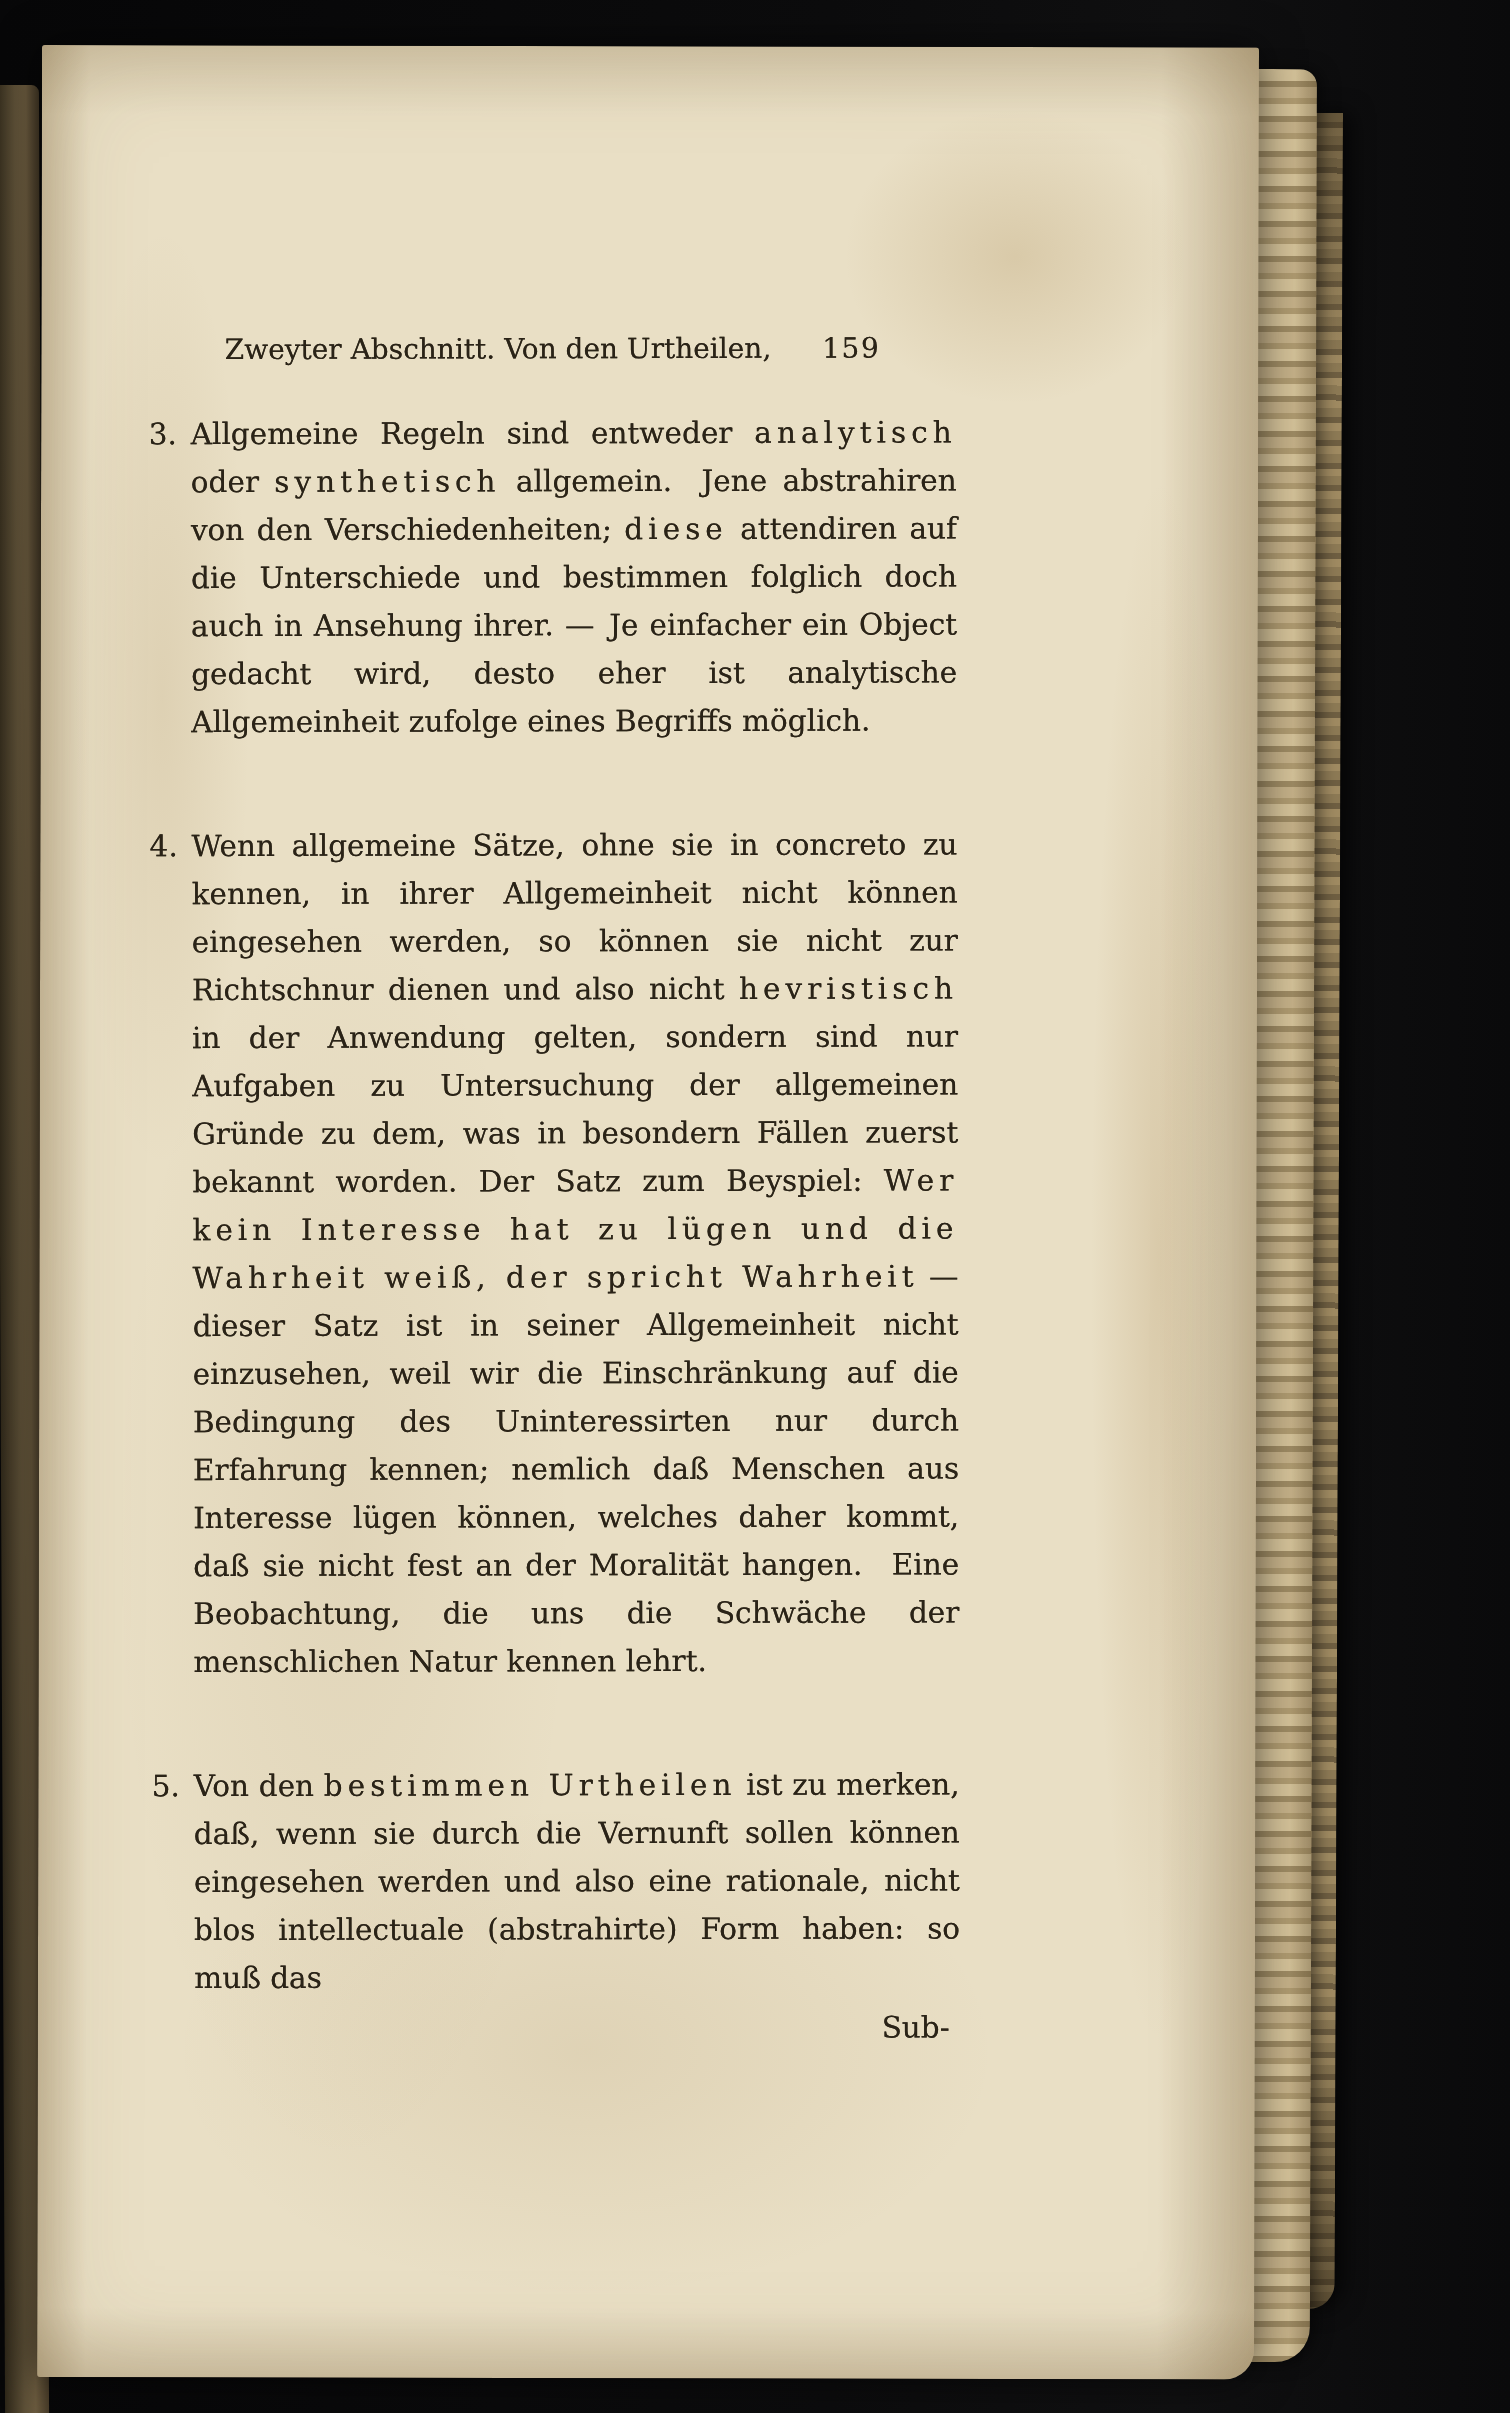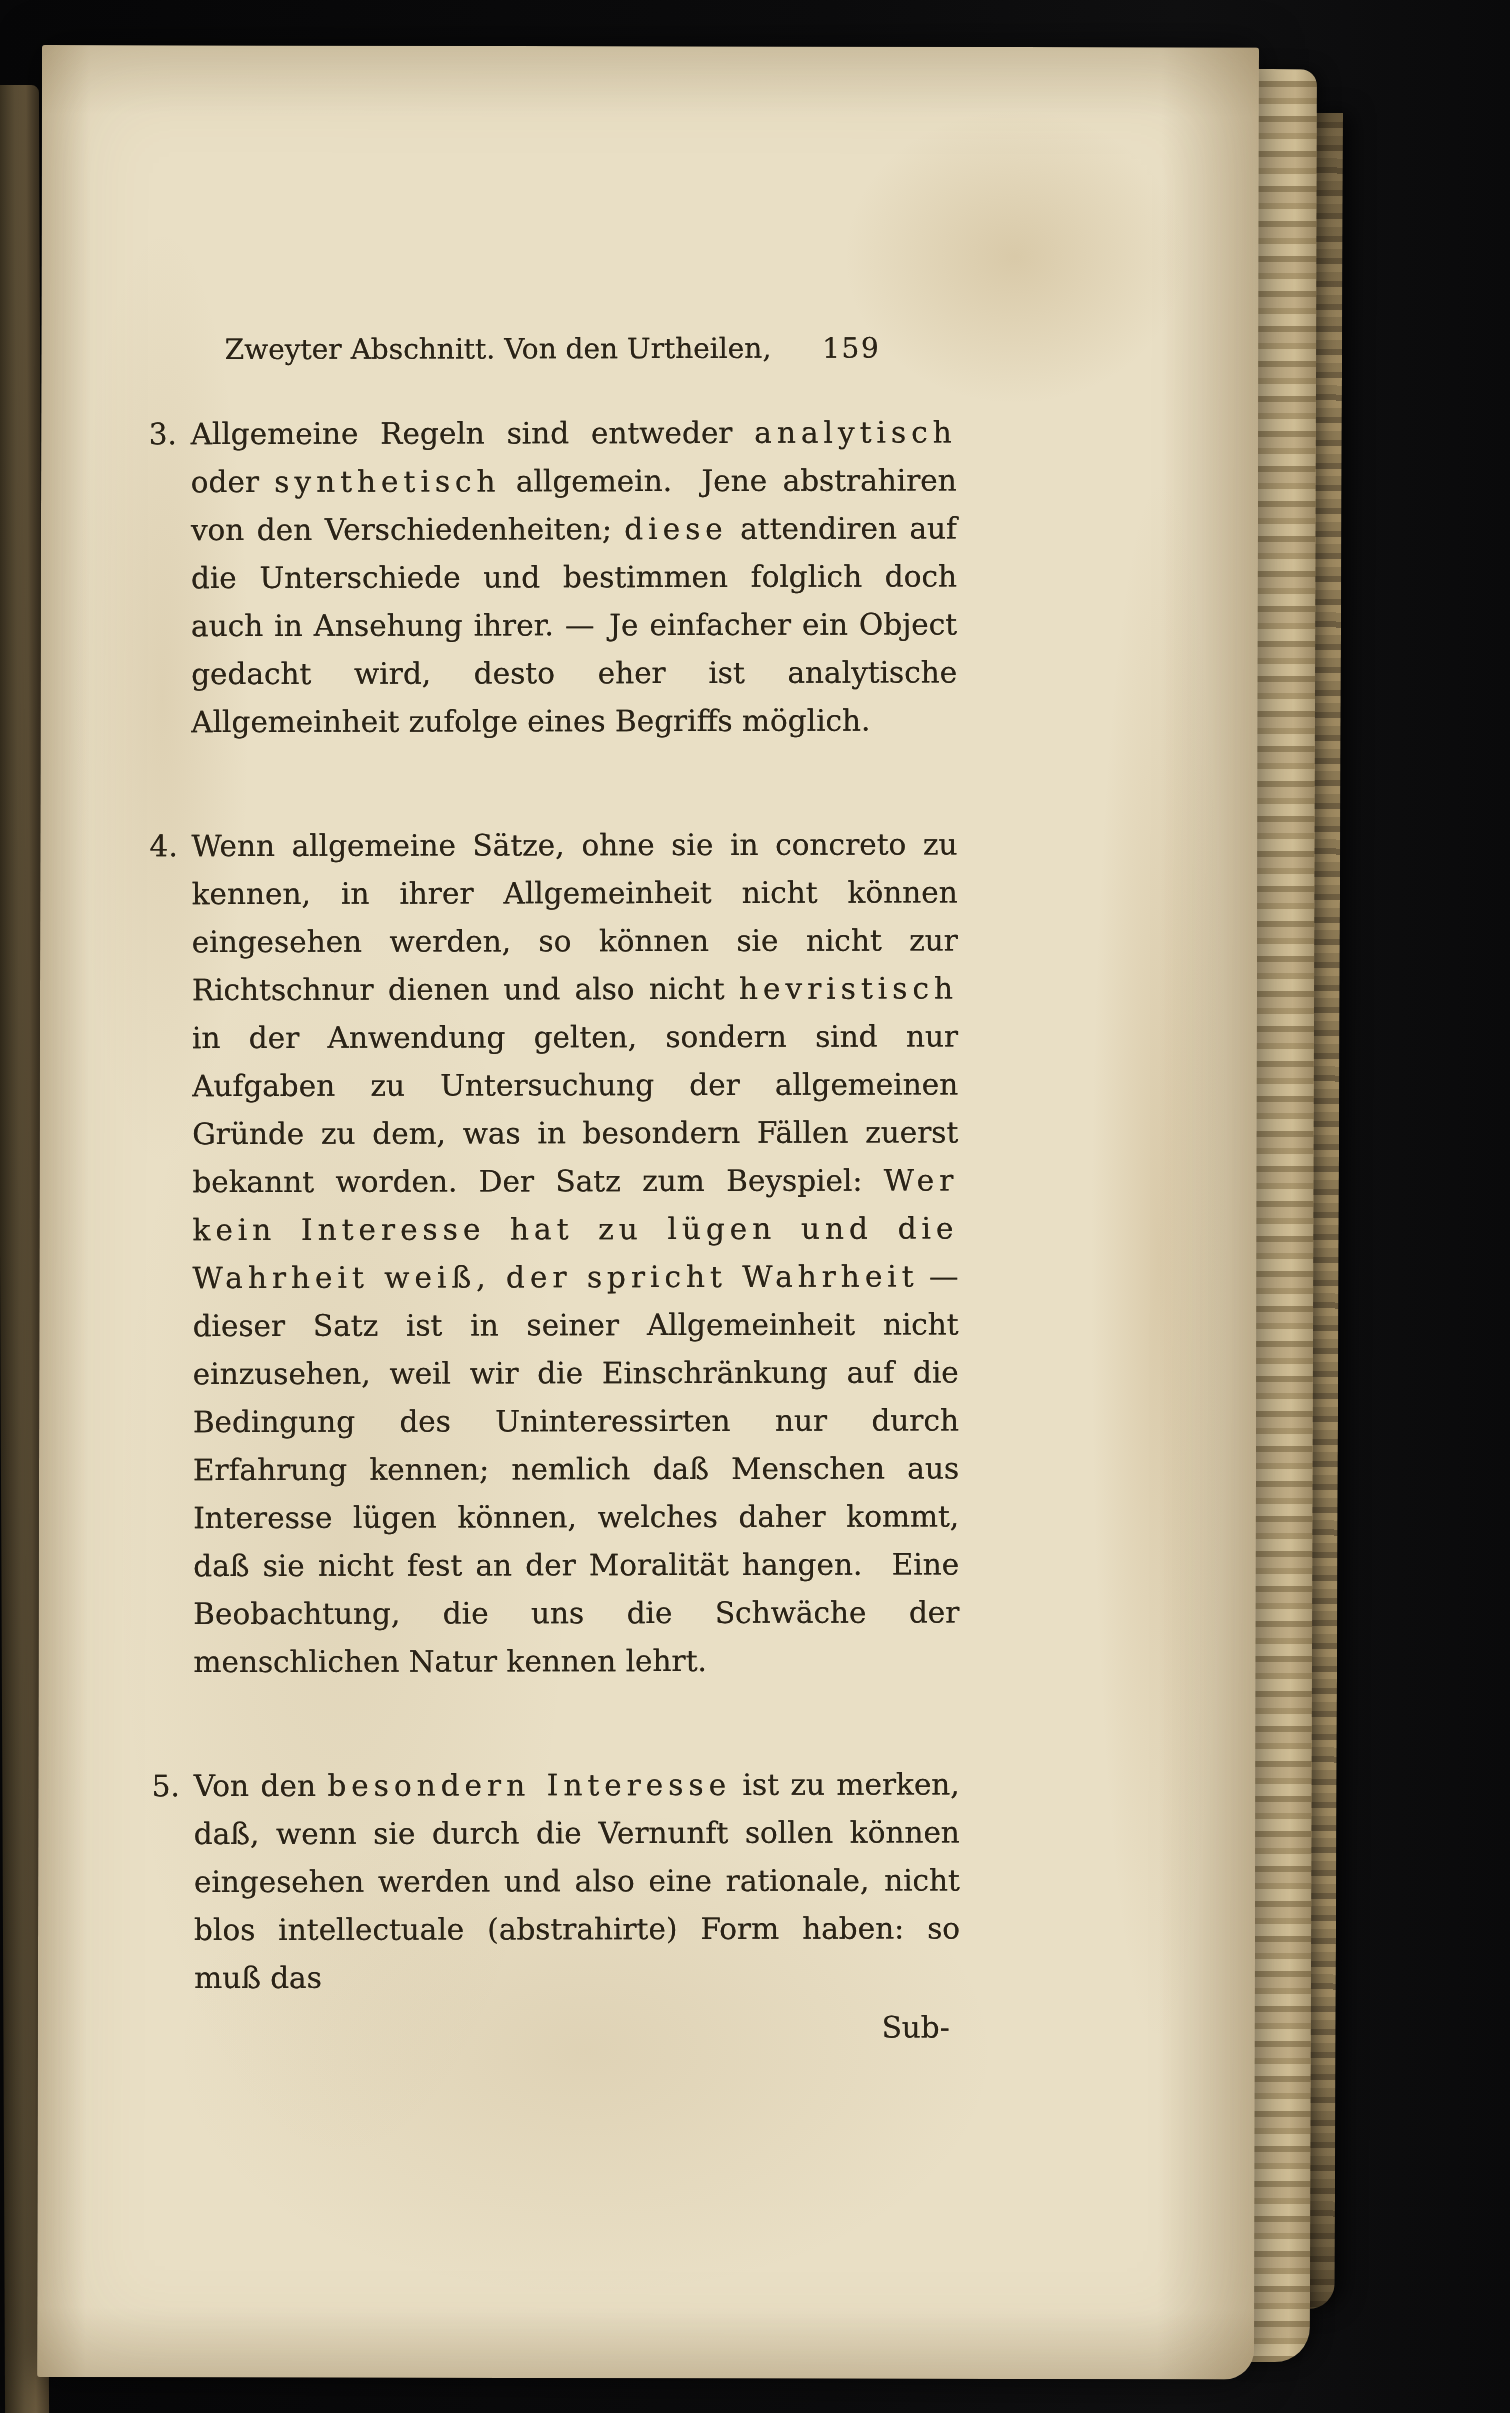--- a/index.html
+++ b/index.html
@@ -148,21 +148,21 @@
         <span class="ptext"><span>Allgemeine Regeln sind entweder </span><span class="sperr">analytisch</span><span> oder </span><span class="sperr">synthetisch</span><span> allgemein. Jene abstrahiren von den Verschiedenheiten; </span><span class="sperr">diese</span><span> attendiren auf die Unterschiede und bestimmen folglich doch auch in Ansehung ihrer. — Je einfacher ein Object gedacht wird, desto eher ist analytische Allgemeinheit zufolge eines Begriffs möglich.</span></span>
       </div>
 
       <div class="para">
         <span class="pnum">4.</span>
         <span class="ptext"><span>Wenn allgemeine Sätze, ohne sie in concreto zu kennen, in ihrer Allgemeinheit nicht können eingesehen werden, so können sie nicht zur Richtschnur dienen und also nicht </span><span class="sperr">hevristisch</span><span> in der Anwendung gelten, sondern sind nur Aufgaben zu Untersuchung der allgemeinen Gründe zu dem, was in besondern Fällen zuerst bekannt worden. Der Satz zum Beyspiel: </span><span class="sperr">Wer kein Interesse hat zu lügen und die Wahrheit weiß, der spricht Wahrheit</span><span> — dieser Satz ist in seiner Allgemeinheit nicht einzusehen, weil wir die Einschränkung auf die Bedingung des Uninteressirten nur durch Erfahrung kennen; nemlich daß Menschen aus Interesse lügen können, welches daher kommt, daß sie nicht fest an der Moralität hangen. Eine Beobachtung, die uns die Schwäche der menschlichen Natur kennen lehrt.</span></span>
       </div>
 
       <div class="para">
         <span class="pnum">5.</span>
-        <span class="ptext"><span>Von den </span><span class="sperr">besondern Interesse</span><span> ist zu merken, daß, wenn sie durch die Vernunft sollen können eingesehen werden und also eine rationale, nicht blos intellectuale (abstrahirte) Form haben: so muß das</span></span>
+        <span class="ptext"><span>Von den </span><span class="sperr">bestimmen Urtheilen</span><span> ist zu merken, daß, wenn sie durch die Vernunft sollen können eingesehen werden und also eine rationale, nicht blos intellectuale (abstrahirte) Form haben: so muß das</span></span>
       </div>
 
       <div class="catchword">Sub-</div>
 
     </div>
   </div>
 </div>
 
 
 </body></html>

